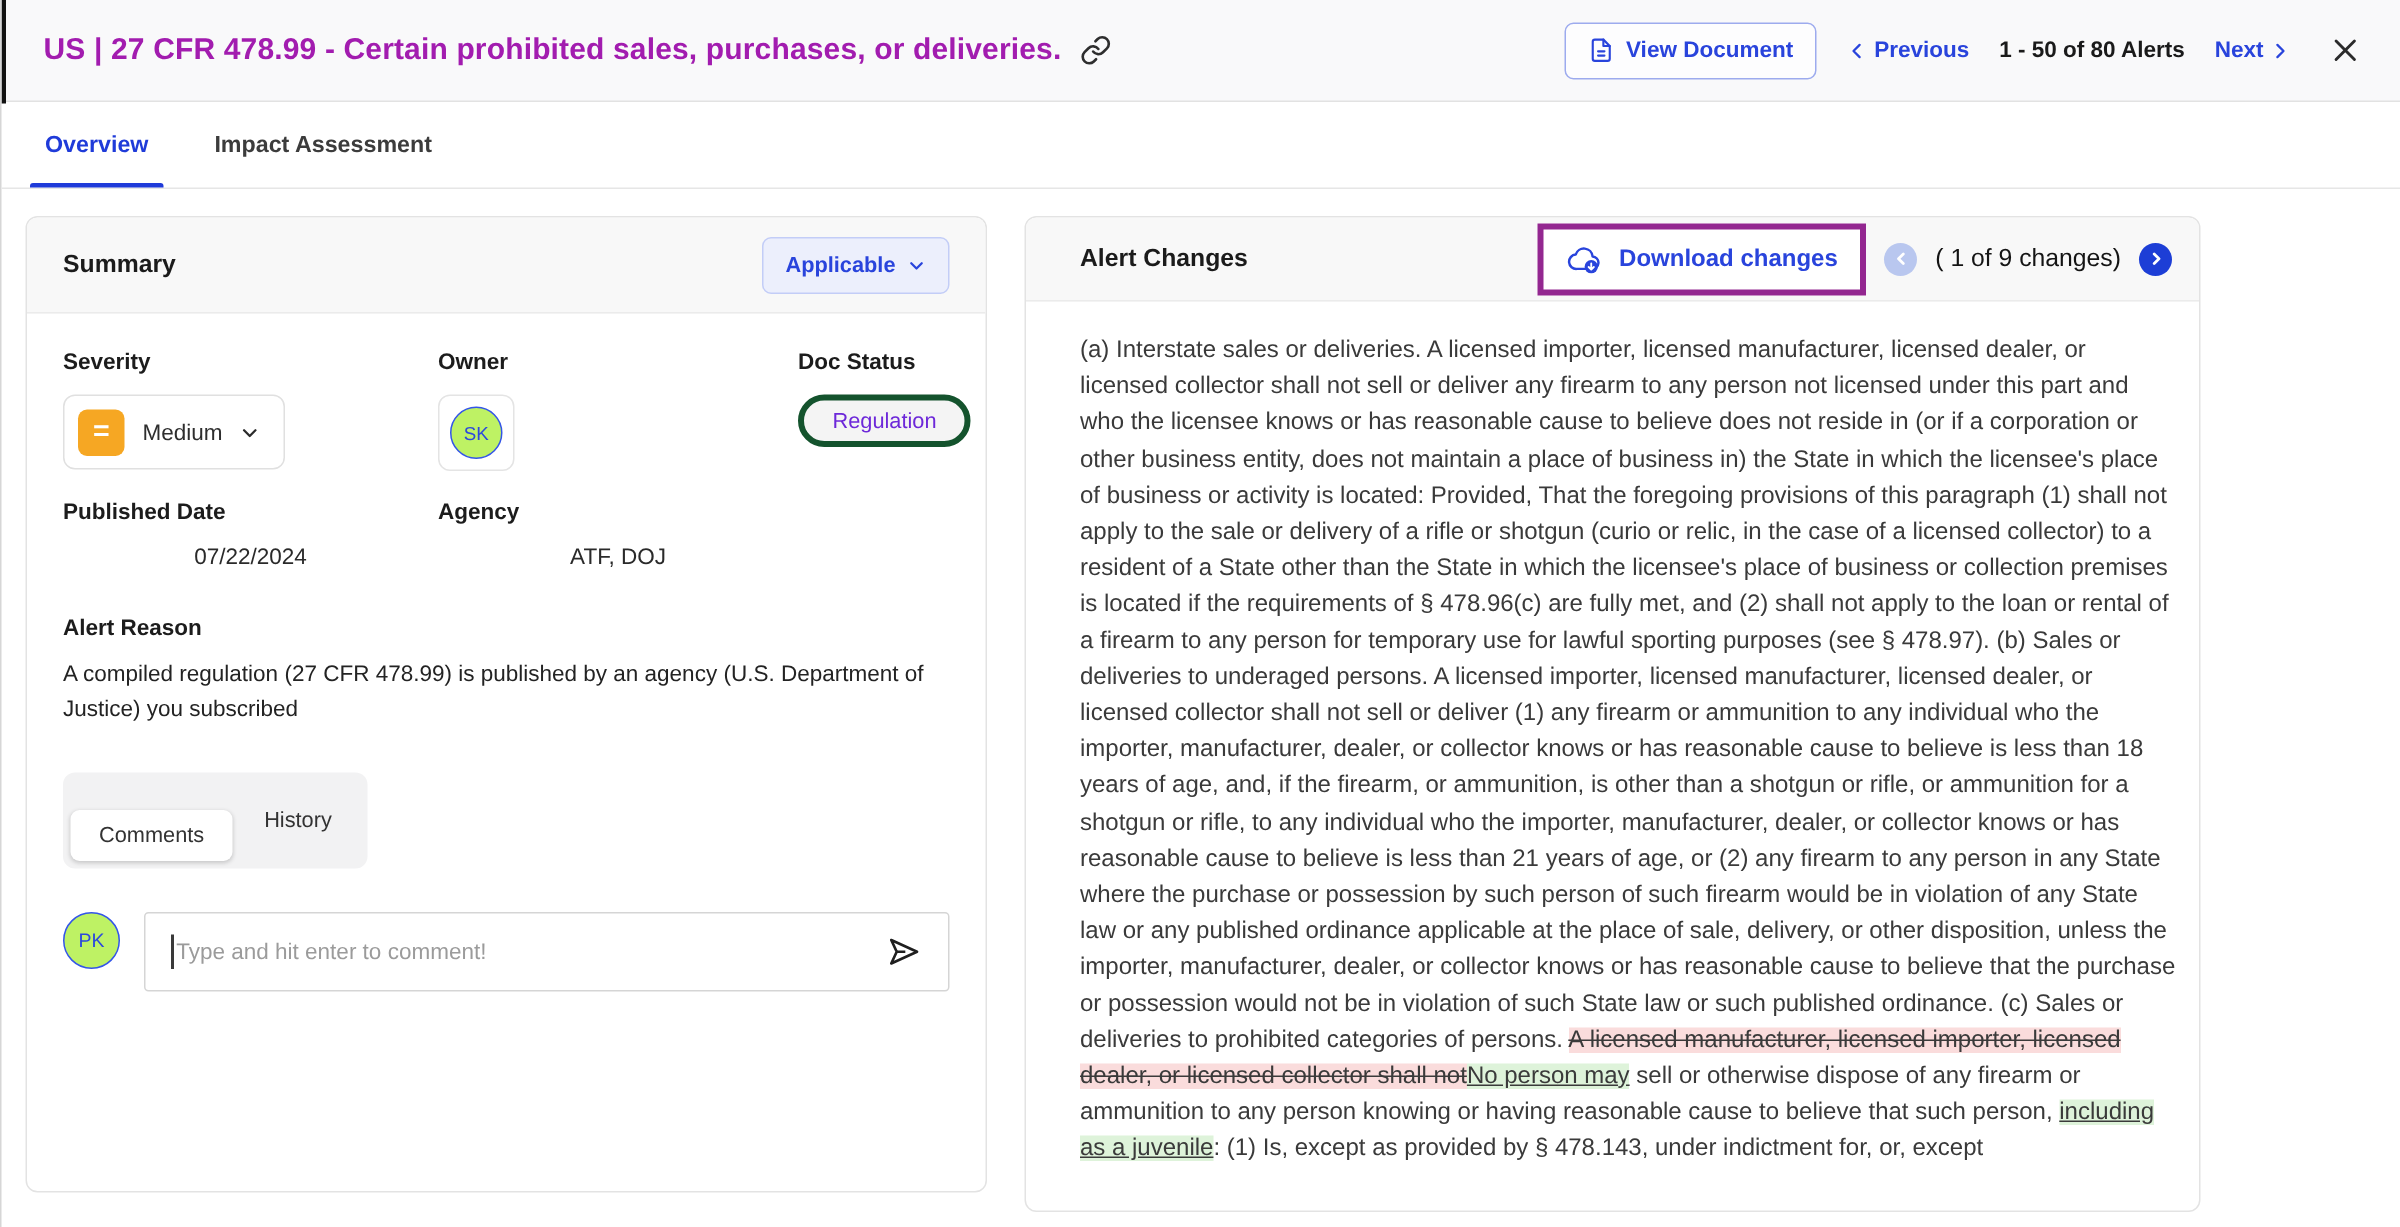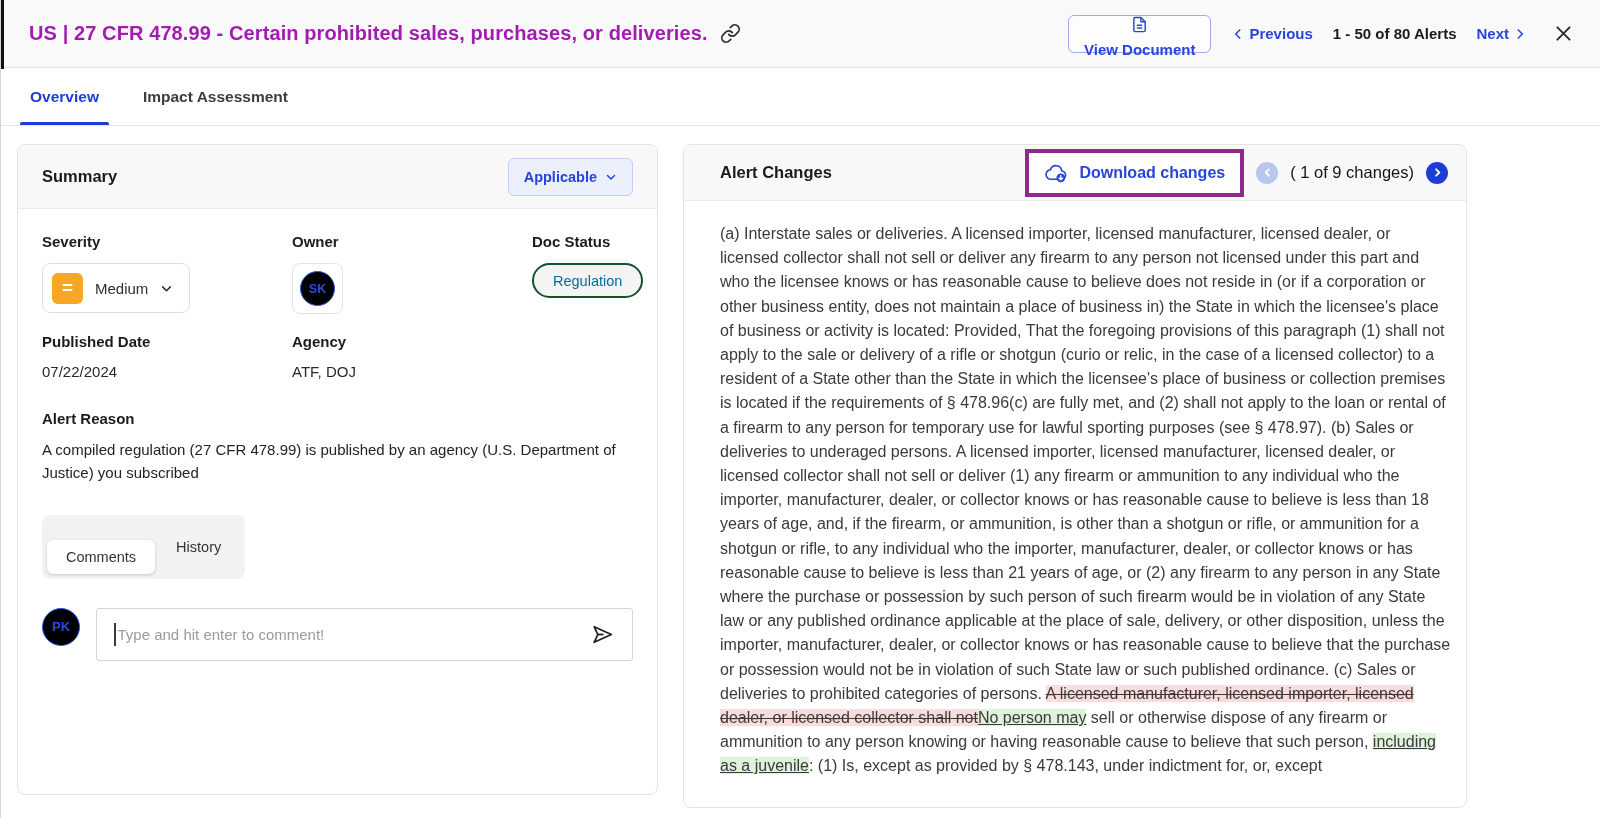--- a/index.html
+++ b/index.html
@@ -18,21 +18,21 @@
   .edge-strip{position:absolute;left:0;top:0;width:3px;height:69px;background:#111;z-index:9;}
 
   
   .header{height:68px;display:flex;align-items:center;padding:0 26px 0 28px;
     background:#f9f9fa;border-bottom:1px solid var(--border-gray);}
   .page-title{font-size:20px;font-weight:700;color:#a21caf;letter-spacing:.1px;}
   .link-icon{margin-left:12px;display:inline-flex;cursor:pointer;}
   .header-right{margin-left:auto;display:flex;align-items:center;gap:20px;}
   .btn-view-doc{display:inline-flex;align-items:center;gap:8px;height:38px;padding:0 15px;
     border:1.5px solid #9dabee;border-radius:6px;background:#fdfdfe;color:var(--accent-blue);
-    font-size:15px;font-weight:600;cursor:pointer;font-family:inherit;flex-direction:column;}
+    font-size:15px;font-weight:600;cursor:pointer;font-family:inherit;}
   .nav-link{display:inline-flex;align-items:center;gap:4px;color:var(--accent-blue);
     font-size:15px;font-weight:600;cursor:pointer;background:none;border:none;font-family:inherit;}
   .alerts-count{font-size:15px;font-weight:600;color:#1a1a1a;}
   .close-btn{display:inline-flex;cursor:pointer;margin-left:6px;background:none;border:none;}
 
   
   .tabbar{height:58px;display:flex;align-items:stretch;padding:0 27px;border-bottom:1px solid #e6e6e6;gap:40px;}
   .tab{display:flex;align-items:center;font-size:15.5px;font-weight:600;color:#3c3c3c;
     cursor:pointer;position:relative;padding:0 2px;background:none;border:none;font-family:inherit;}
   .tab.active{color:#1f3bd9;}
@@ -54,25 +54,25 @@
   .fields-grid{display:grid;grid-template-columns:250px 240px 1fr;row-gap:0;}
   .field-label{font-size:15px;font-weight:700;color:#1c1c1c;margin-bottom:13px;}
   .severity-select{display:inline-flex;align-items:center;gap:12px;width:148px;height:50px;
     border:1px solid #e0e0e0;border-radius:8px;padding:0 12px 0 9px;cursor:pointer;background:#fff;font-family:inherit;}
   .severity-chip{width:31px;height:31px;border-radius:6px;background:var(--severity-orange);
     display:flex;align-items:center;justify-content:center;color:#fff;font-size:19px;font-weight:700;}
   .severity-text{font-size:15px;color:#2e2e2e;}
   .owner-box{width:51px;height:51px;border:1px solid #e4e4e4;border-radius:8px;
     display:flex;align-items:center;justify-content:center;cursor:pointer;background:#fff;}
   .avatar-circle{width:35px;height:35px;border:1.5px solid #3355e8;border-radius:50%;
-    display:flex;align-items:center;justify-content:center;color:#2c49dd;font-size:12.5px;font-weight:700;background:#000000;}
+    display:flex;align-items:center;justify-content:center;color:#2c49dd;font-size:12.5px;font-weight:400;background:#bef264;}
   .doc-status-pill{display:inline-flex;align-items:center;height:35px;padding:0 19px;background:#f4f4f4;
-    border:2px solid #14532d;border-radius:18px;font-size:14.5px;color:#0369a1;}
+    border:4px solid #14532d;border-radius:18px;font-size:14.5px;color:#6d28d9;}
   .row2{margin-top:19px;}
-  .field-value{font-size:15px;color:#2a2a2a;}
+  .field-value{font-size:15px;color:#2a2a2a;text-align:center;}
   .alert-reason{margin-top:30px;}
   .alert-reason-text{font-size:15px;color:#232323;line-height:1.55;max-width:705px;margin-top:11px;}
   .seg-tabs{margin-top:30px;display:inline-flex;background:#f2f2f3;border-radius:8px;padding:5px;gap:2px;}
   .seg-tab{padding:9px 19px;font-size:14.5px;color:#333;border-radius:6px;cursor:pointer;background:none;border:none;font-family:inherit;}
   .seg-tab.active{background:#fff;box-shadow:0 1px 3px rgba(0,0,0,.18);font-weight:400;margin-top:20px;}
   .comment-row{margin-top:29px;display:flex;gap:16px;}
   .comment-avatar{width:38px;height:38px;font-size:13px;flex-shrink:0;}
   .comment-input{flex:1;height:53px;border:1px solid #d5d5d5;border-radius:3px;display:flex;
     align-items:center;padding:0 17px;cursor:text;background:#fff;}
   .caret{width:1.5px;height:23px;background:#3a3a3a;margin-right:2px;}

